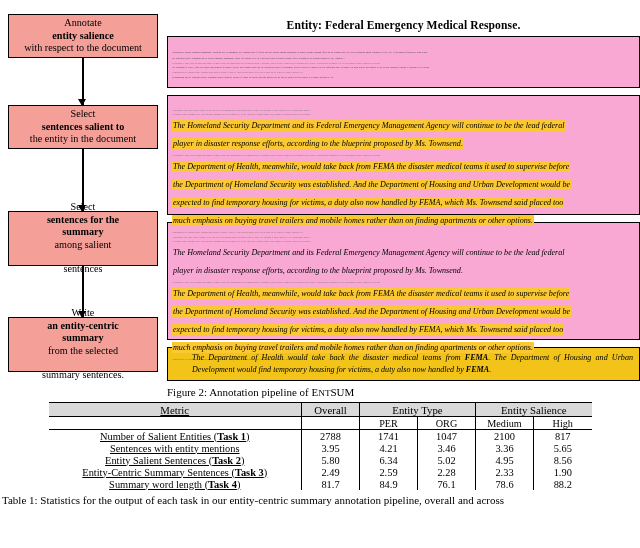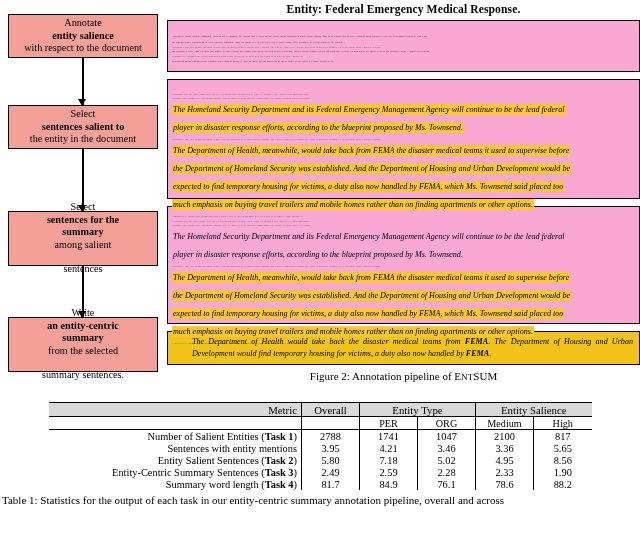--- a/index.html
+++ b/index.html
@@ -38,21 +38,21 @@
   .arrow::after {
     content: "";
     position: absolute;
     left: -3.6px; bottom: -1px;
     border-left: 4.5px solid transparent;
     border-right: 4.5px solid transparent;
     border-top: 7px solid #000;
   }
 
   
-  #docs { position: absolute; left: 167px; top: 0; width: 473px; }
+  #docs { position: absolute; left: 167px; top: 16px; width: 473px; }
   .ent-title {
     font-weight: bold;
     font-size: 11.6px;
     text-align: center;
     margin: 3px 0 4px 0;
     letter-spacing: .1px;
   }
   .doc-box {
     border: 1.5px solid #000;
     background: #f9a8d4;
@@ -92,21 +92,20 @@
   .summary-box p {
     font-style: italic;
     font-size: 8.1px;
     line-height: 11.6px;
     margin: 0;
     text-align: justify;
   }
   .summary-box b { font-weight: bold; font-style: italic; }
 
   .fig-caption {
-    text-align: center;
     font-size: 11px;
     margin: 5px 0 0 0;
   }
   .sc { font-size: 9.2px; }
 
   
   #tbl-wrap { position: absolute; left: 0; top: 402px; width: 640px; }
   table.stats {
     border-collapse: collapse;
     margin: 0 auto;
@@ -124,21 +123,21 @@
     border-bottom: 1px solid #000;
   }
   .sub-row th {
     background: #ffffff;
     font-size: 10.2px;
     border-bottom: 1px solid #000;
   }
   .topline { border-top: 1.6px solid #000; }
   .botline { border-bottom: 1.6px solid #000; }
   .vl { border-left: 1px solid #000; }
-  .metric-cell { text-align: right; padding-left: 8px; }
+  .metric-cell { text-align: center; padding-left: 8px; text-decoration: underline; }
   .num { text-align: center; width: 58px; }
   .tbl-caption {
     font-size: 11px;
     text-align: left;
     margin: 4px 0 0 2px;
     white-space: nowrap;
   }
 </style>
 </head>
 <body>
@@ -271,21 +270,21 @@
           <td class="metric-cell"><span>Sentences with entity mentions</span><b></b><span></span></td>
           <td class="vl num">3.95</td>
           <td class="vl num">4.21</td>
           <td class="vl num">3.46</td>
           <td class="vl num">3.36</td>
           <td class="vl num">5.65</td>
         </tr>
         <tr>
           <td class="metric-cell"><span>Entity Salient Sentences (</span><b>Task 2</b><span>)</span></td>
           <td class="vl num">5.80</td>
-          <td class="vl num">7.18</td>
+          <td class="vl num">6.34</td>
           <td class="vl num">5.02</td>
           <td class="vl num">4.95</td>
           <td class="vl num">8.56</td>
         </tr>
         <tr>
           <td class="metric-cell"><span>Entity-Centric Summary Sentences (</span><b>Task 3</b><span>)</span></td>
           <td class="vl num">2.49</td>
           <td class="vl num">2.59</td>
           <td class="vl num">2.28</td>
           <td class="vl num">2.33</td>

